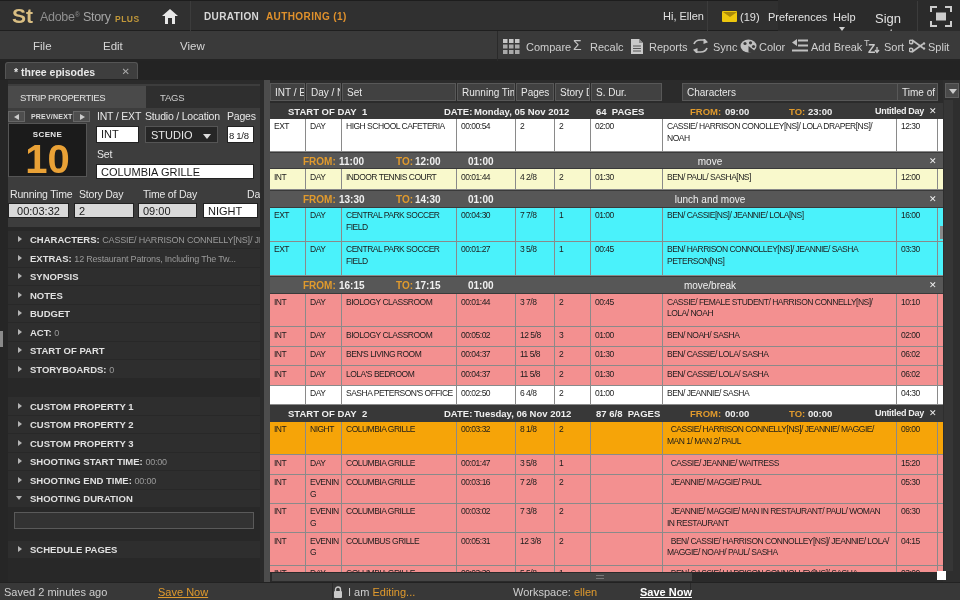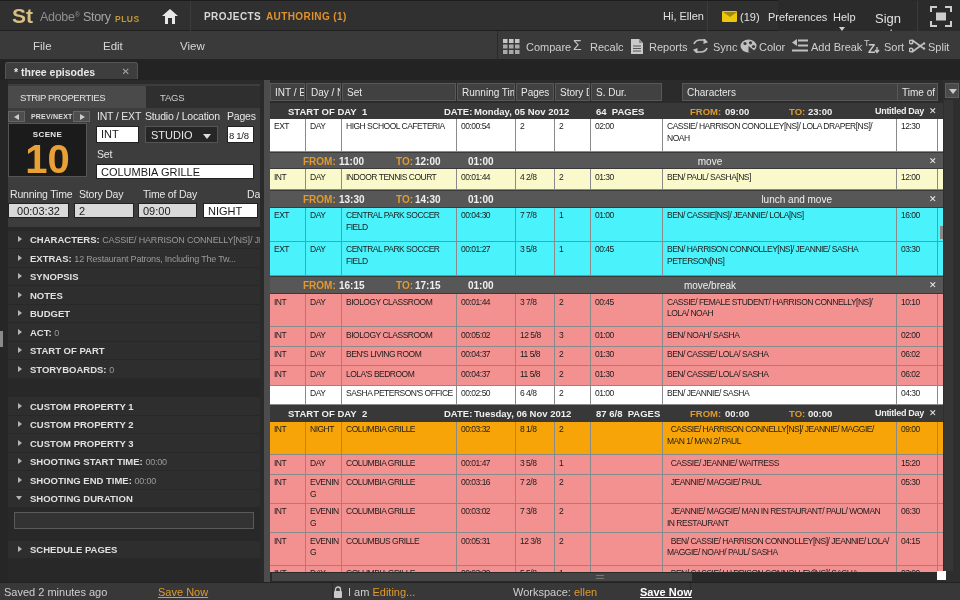--- a/index.html
+++ b/index.html
@@ -118,21 +118,21 @@
 
   <div id="topbar">
     <div id="logo-st">St</div>
     <div id="logo-adobe">Adobe<span style="font-size:7px; vertical-align:4px;">®</span></div>
     <div id="logo-story">Story</div>
     <div id="logo-plus">PLUS</div>
     <svg id="home-ico" viewBox="0 0 16 15">
         <path d="M8 0 L16 7 L13 7 L13 15 L10 15 L10 9 L6 9 L6 15 L3 15 L3 7 L0 7 Z" fill="#e8e8e8"></path>
       </svg>
     <div class="sep" style="left:190px"></div>
-    <div class="topnav" id="nav-projects">PROJECTS</div>
+    <div class="topnav" id="nav-projects">DURATION</div>
     <div class="topnav" id="nav-auth">AUTHORING (1)</div>
     <div id="hi-ellen">Hi, Ellen</div>
     <div class="sep" style="left:707px"></div>
     <div id="mail-ico"></div>
     <div id="mail-n">(19)</div>
     <div id="nav-pref">Preferences</div>
     <div id="nav-help">Help</div>
     <div id="nav-signout">Sign out</div>
     <div class="sep" style="left:917px"></div>
     <svg id="fs-box" viewBox="0 0 22 21">
@@ -383,21 +383,21 @@
           <span class="c w6">01:30</span>
           <span class="c w7">BEN/ PAUL/ SASHA[NS]</span>
           <span class="c w8">12:00</span>
         </div>
       <div class="brk" style="height:18px">
           <span style="left:33px" class="org">FROM:</span>
           <span style="left:69px"><b>13:30</b></span>
           <span style="left:126px" class="org">TO:</span>
           <span style="left:145px"><b>14:30</b></span>
           <span style="left:198px"><b>01:00</b></span>
-          <span style="left:342px; width:220px; text-align:right;">lunch and move</span>
+          <span style="left:330px; width:220px; text-align:center;">lunch and move</span>
           <span style="left:659px; font-size:9px;">✕</span>
         </div>
       <div class="row bg-c rb" style="height:34px">
           <span class="c w0">EXT</span>
           <span class="c w1">DAY</span>
           <span class="c w2">CENTRAL PARK SOCCER FIELD</span>
           <span class="c w3">00:04:30</span>
           <span class="c w4">7 7/8</span>
           <span class="c w5">1</span>
           <span class="c w6">01:00</span>

